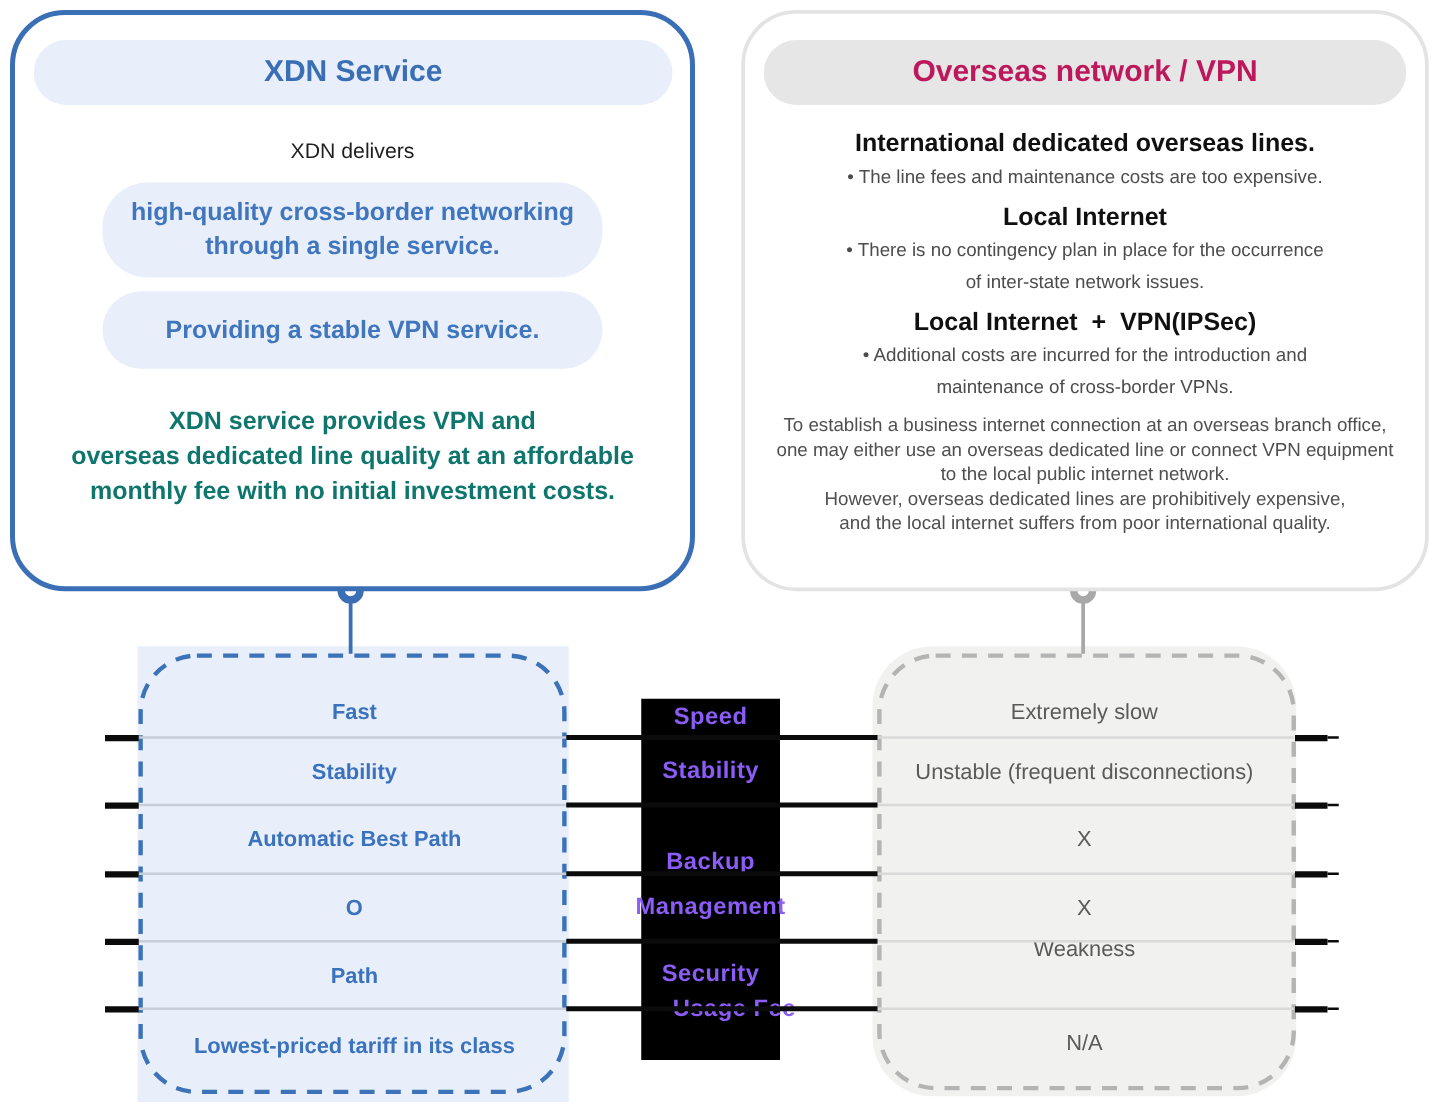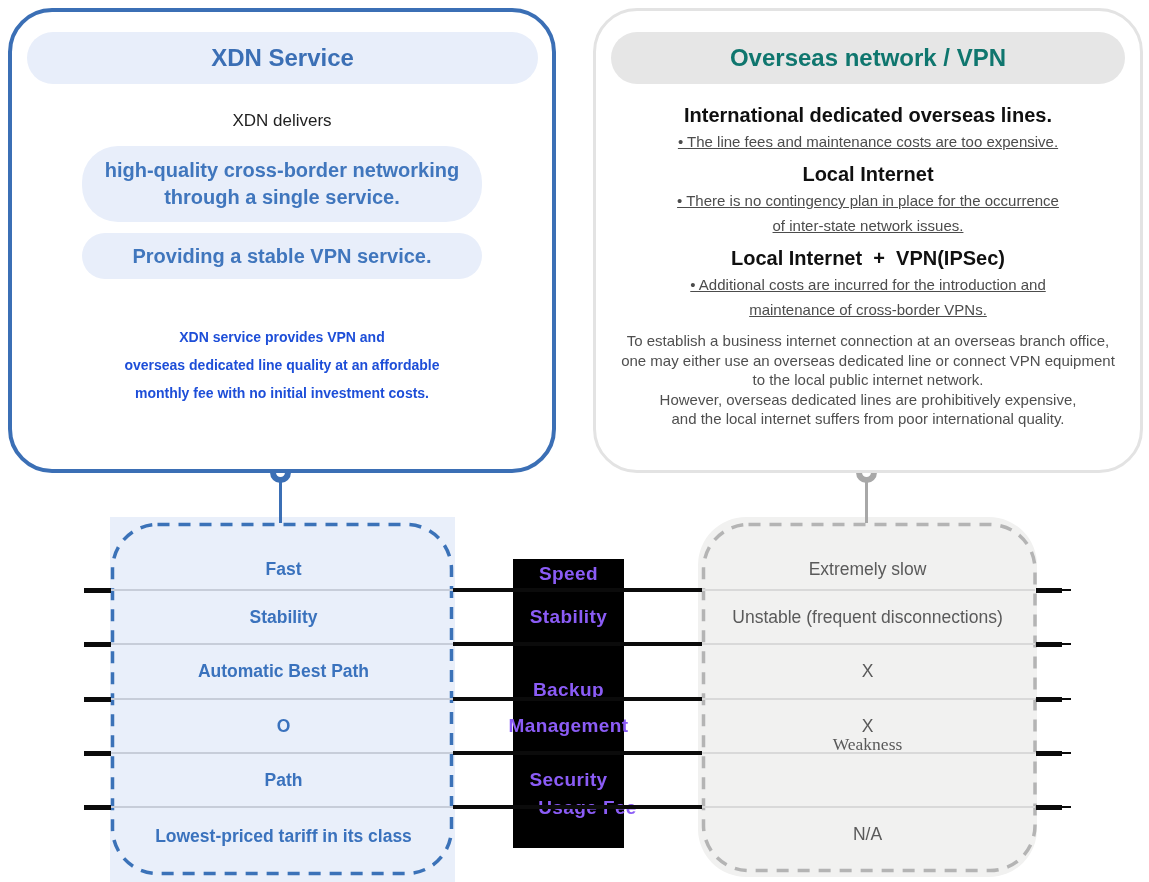--- a/index.html
+++ b/index.html
@@ -8,35 +8,35 @@
   .abs{position:absolute;}
 
   
   .card{position:absolute;background:#fff;border-radius:44px;box-sizing:border-box;}
   .card-blue{left:8px;top:8px;width:548px;height:465px;border:4px solid #3b6fb5;}
   .card-gray{left:593px;top:8px;width:550px;height:465px;border:3px solid #e3e3e3;}
 
   .title-pill{position:absolute;height:52px;border-radius:26px;display:flex;align-items:center;
               justify-content:center;font-weight:bold;font-size:24px;}
   .tp-blue{left:27px;top:32px;width:511px;background:#e8eefa;color:#3b6fb5;}
-  .tp-gray{left:611px;top:32px;width:514px;background:#e6e6e6;color:#0f766e;}
+  .tp-gray{left:611px;top:32px;width:514px;background:#e6e6e6;color:#be185d;}
 
   .xdn-intro{left:28px;top:111px;width:508px;text-align:center;font-size:17px;color:#1f1f1f;}
   .feature-pill{left:82px;width:400px;background:#e8eefa;border-radius:36px;display:flex;
                 align-items:center;justify-content:center;text-align:center;color:#4076bd;
                 font-weight:bold;font-size:20px;line-height:27px;white-space:pre-line;}
   .fp-1{top:146px;height:76px;}
-  .fp-2{top:233px;height:46px;}
+  .fp-2{top:233px;height:62px;}
   .xdn-summary{left:36px;top:323px;width:492px;text-align:center;font-weight:bold;
-               font-size:14px;line-height:28px;color:#1d4ed8;white-space:pre-line;}
+               font-size:20px;line-height:28px;color:#0f766e;white-space:pre-line;}
 
   .ov-content{left:601px;top:96px;width:534px;text-align:center;}
   .ov-heading{font-size:20px;font-weight:bold;color:#101010;line-height:20px;margin-top:10px;white-space:pre;}
   .ov-heading:first-child{margin-top:9px;}
-  .ov-bullet{font-size:15px;color:#4c4c4c;line-height:25px;margin-top:4px;white-space:pre-line;text-decoration:underline;}
+  .ov-bullet{font-size:15px;color:#4c4c4c;line-height:25px;margin-top:4px;white-space:pre-line;}
   .ov-paragraph{font-size:15px;color:#4f4f4f;line-height:19.5px;margin-top:9px;white-space:pre-line;}
 
   
   .connector-line{position:absolute;width:3px;top:473px;height:50px;}
   .cl-blue{left:279px;background:#3b6fb5;}
   .cl-gray{left:865px;background:#a8a8a8;}
   .connector-circle{position:absolute;width:21px;height:21px;border-radius:50%;top:462px;
                     background:#fff;box-sizing:border-box;}
   .cc-blue{left:270px;border:6.5px solid #3b6fb5;}
   .cc-gray{left:856px;border:6.5px solid #a8a8a8;}
@@ -117,21 +117,21 @@
 <div class="trow row-left row-first" style="top: 523px; height: 67px;">Fast</div>
     <div class="trow row-left" style="top: 590px; height: 54px;">Stability</div>
     <div class="trow row-left" style="top: 644px; height: 55px;">Automatic Best Path</div>
     <div class="trow row-left" style="top: 699px; height: 54px;">O</div>
     <div class="trow row-left" style="top: 753px; height: 54px;">Path</div>
     <div class="trow row-left row-last" style="top: 807px; height: 67px;">Lowest-priced tariff in its class</div>
     <div class="trow row-right row-first" style="top: 523px; height: 67px;">Extremely slow</div>
     <div class="trow row-right" style="top: 590px; height: 54px;">Unstable (frequent disconnections)</div>
     <div class="trow row-right" style="top: 644px; height: 55px;">X</div>
     <div class="trow row-right" style="top: 699px; height: 54px;">X</div>
-    <div class="trow row-right" style="top: 724px; height: 40px; font-family: Liberation Serif, serif;">Weakness</div>
+    <div class="trow row-right" style="top: 739px; height: 40px;">Weakness</div>
     <div class="trow row-right row-last" style="top: 807px; height: 64px;">N/A</div>
     <div class="center-label" style="top: 574px;">Speed</div>
     <div class="center-label" style="top: 617px;">Stability</div>
     <div class="center-label" style="top: 671.5px; margin-top: 18px;">Backup</div>
     <div class="center-label" style="top: 726px;">Management</div>
     <div class="center-label" style="top: 780px;">Security</div>
     <div class="center-label" style="top: 808px; padding-left: 19px;">Usage Fee</div>
     <div class="sep sep-left" style="top: 589px;"></div>
     <div class="sep sep-right" style="top: 589px;"></div>
     <div class="black-line" style="top: 588px;"></div>

